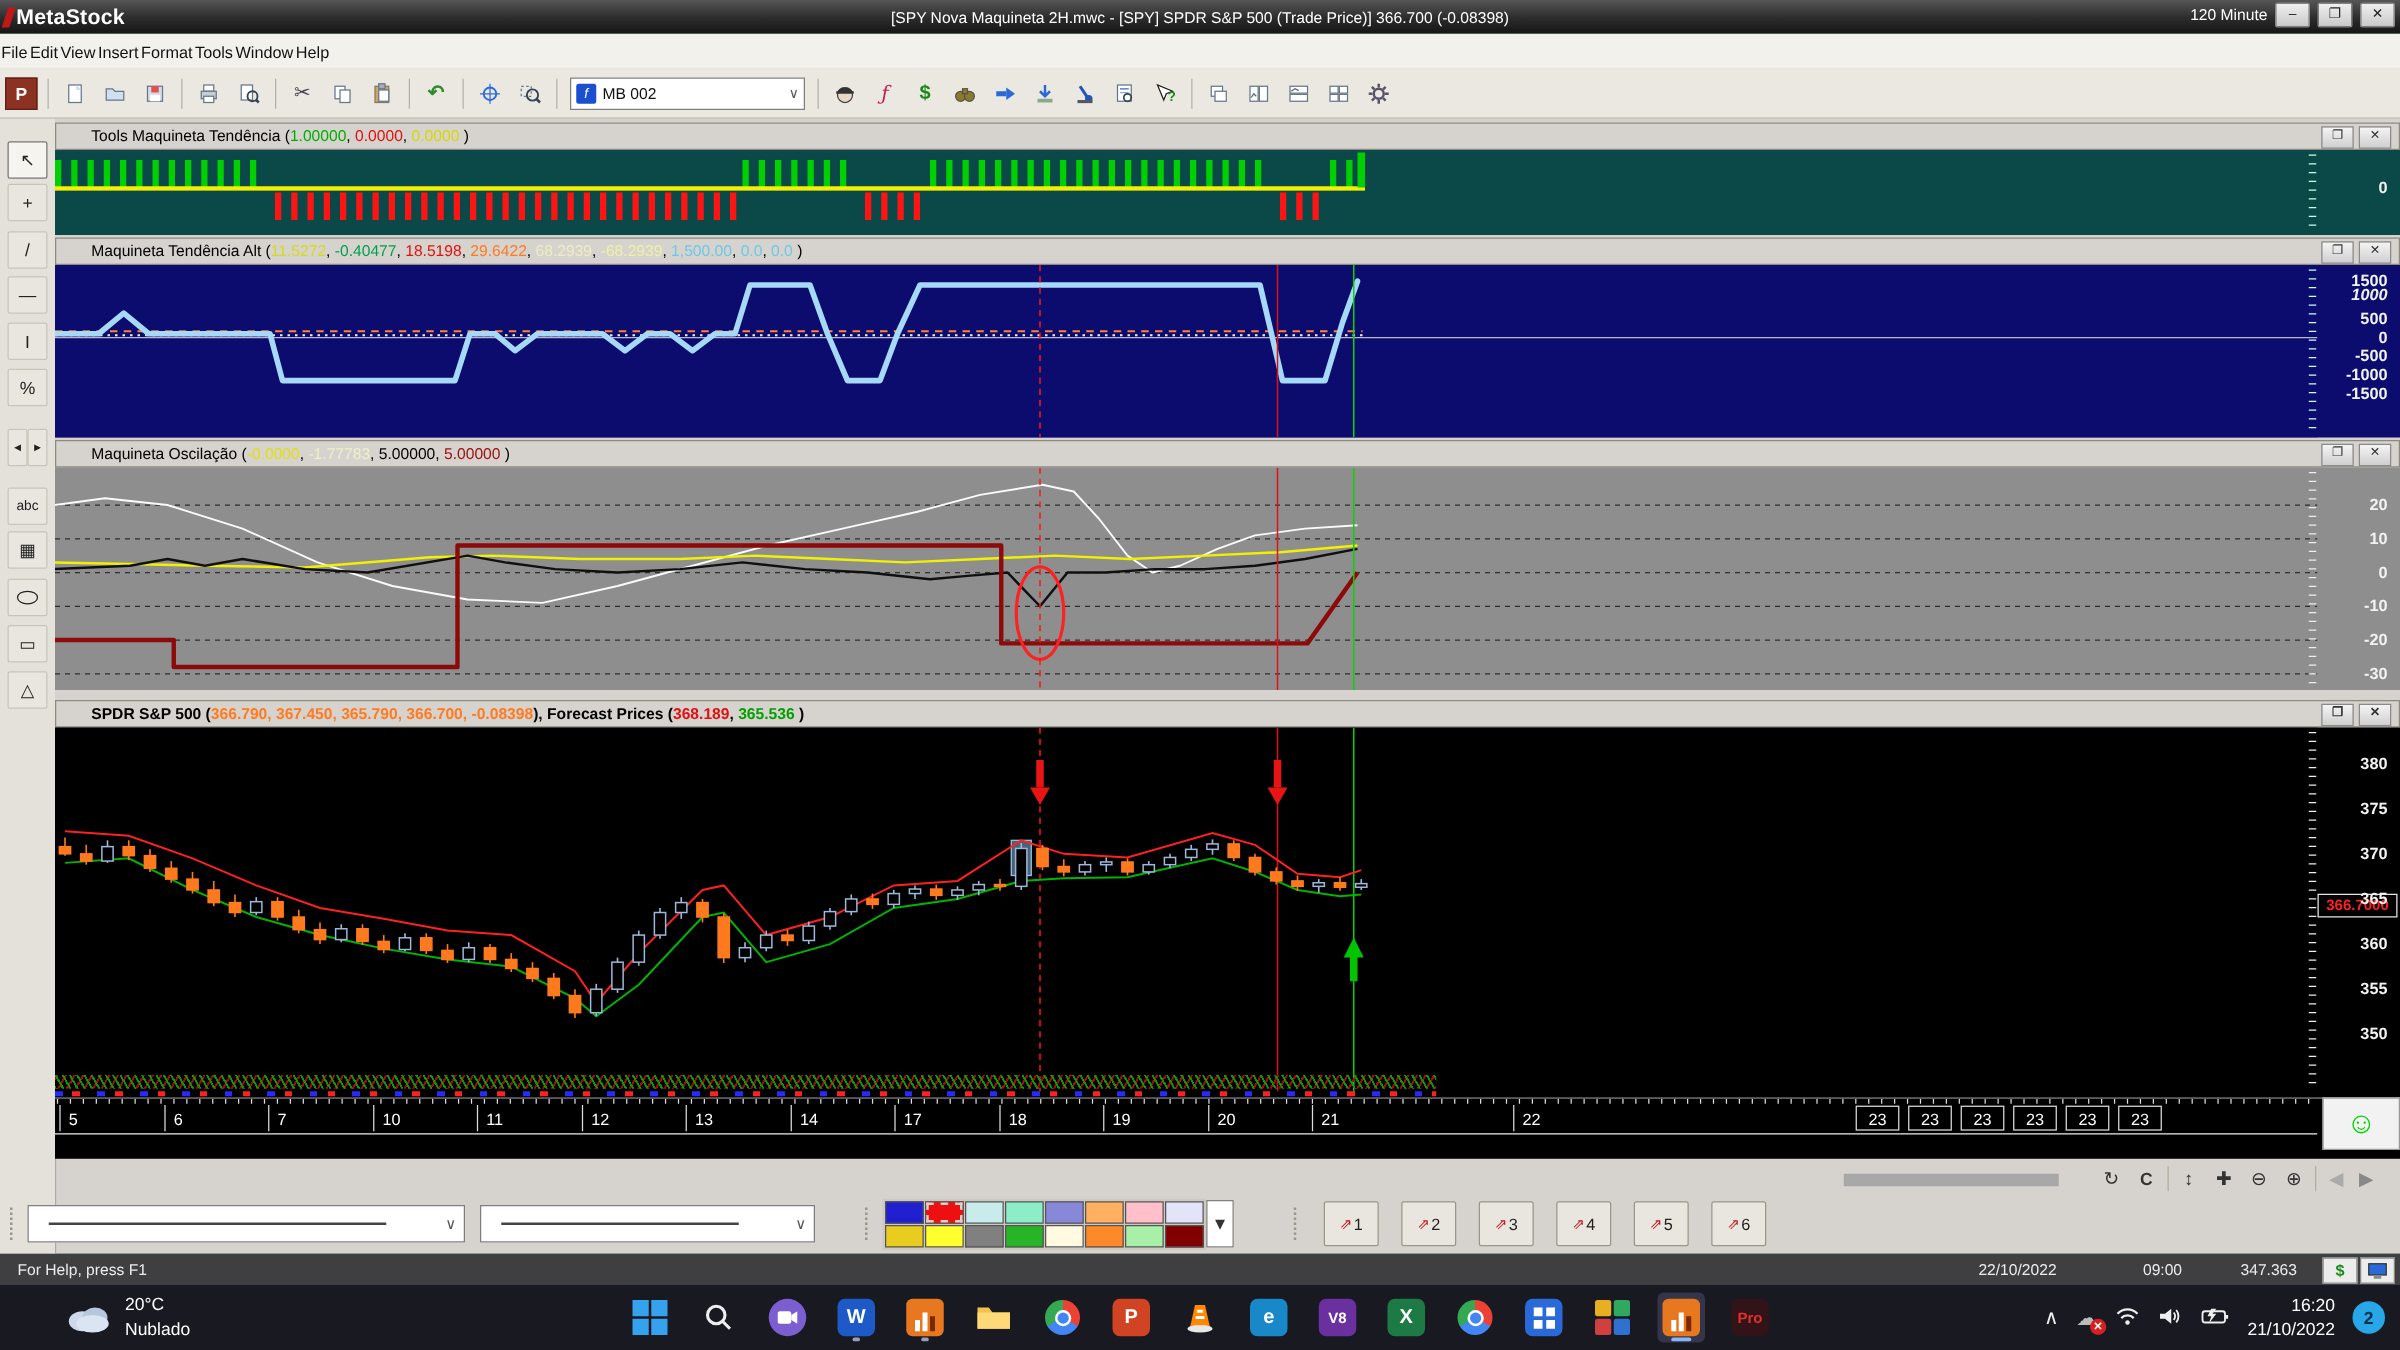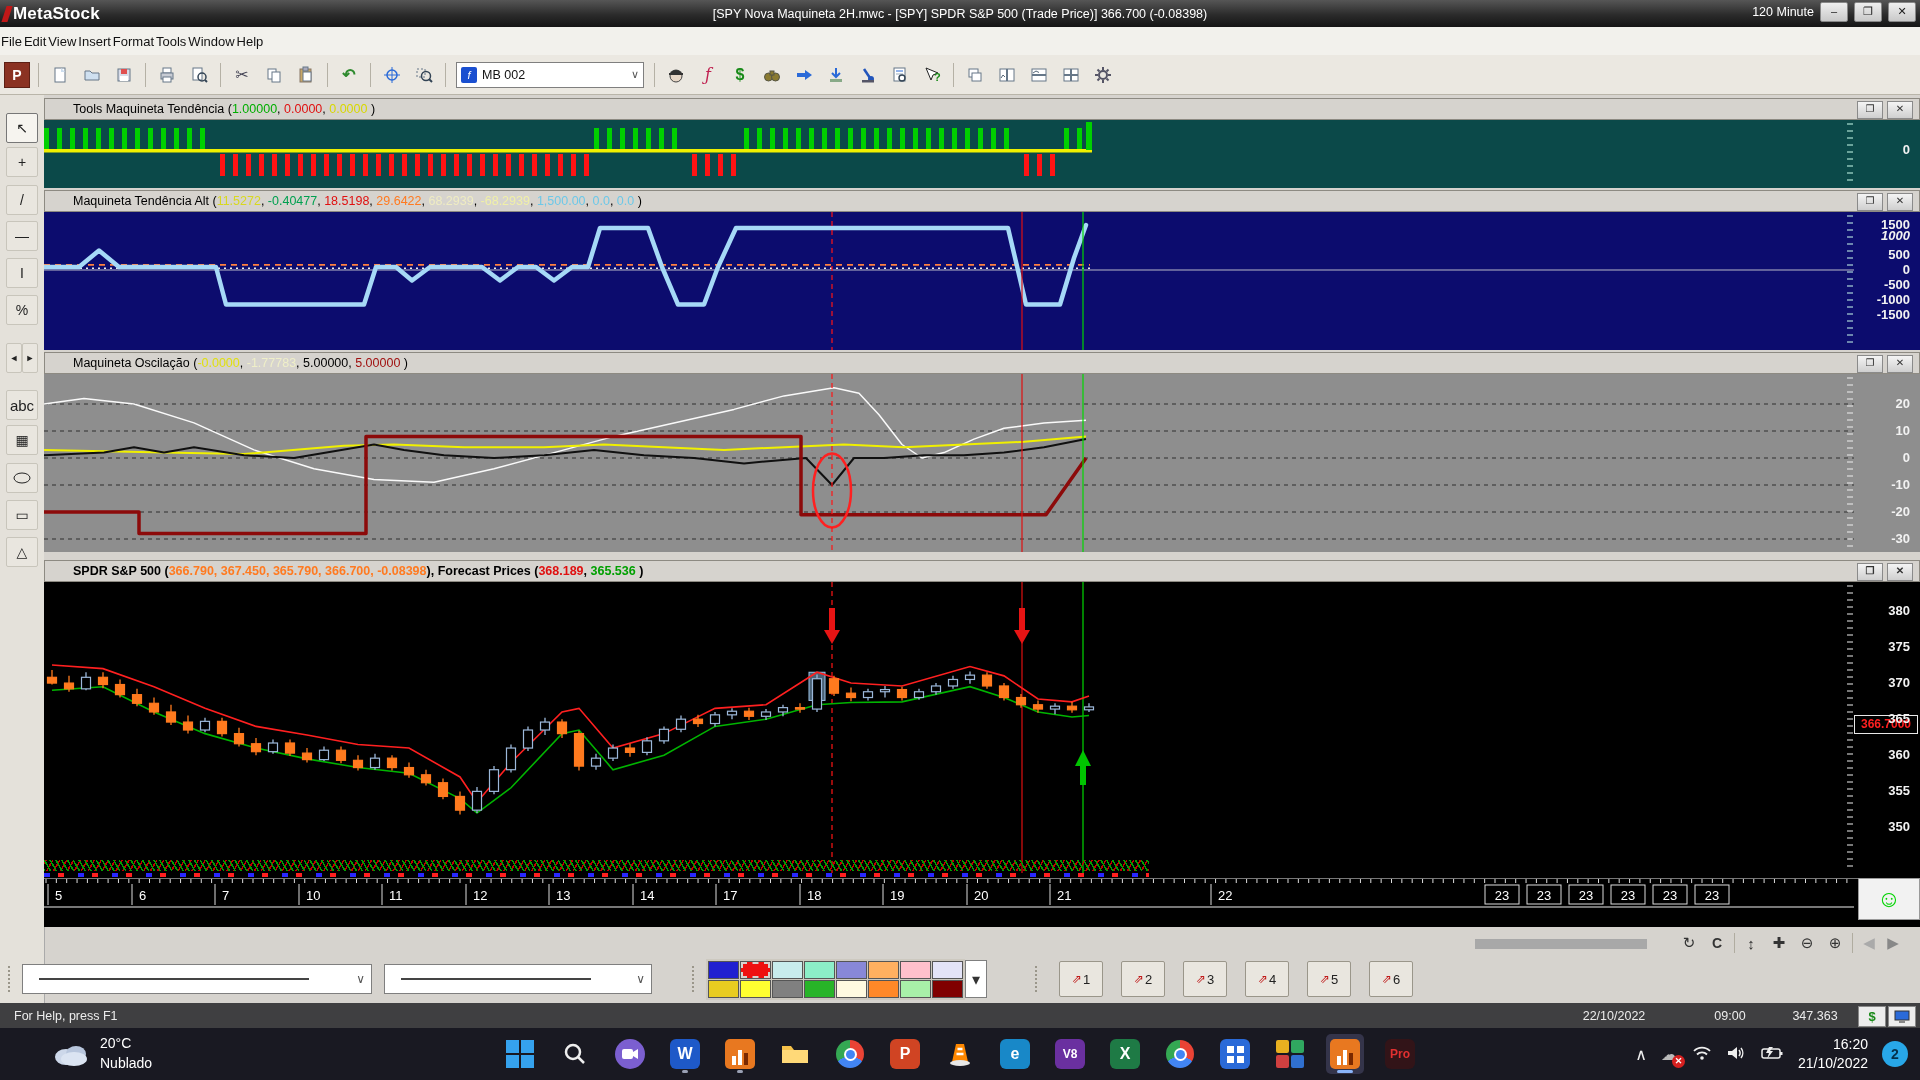--- a/index.html
+++ b/index.html
@@ -313,21 +313,21 @@
   <div class="workspace">
     <div class="lefttools" id="lefttools">
         <span class="ltbtn pressed" style="top: 18px;">↖</span>
         <span class="ltbtn" style="top: 52px;">+</span>
         <span class="ltbtn" style="top: 90px;">/</span>
         <span class="ltbtn" style="top: 126px;">—</span>
         <span class="ltbtn" style="top: 163px;">I</span>
         <span class="ltbtn" style="top: 200px;">%</span>
         <span class="ltbtn" style="top: 248px; width: 14px; font-size: 9px;">◄</span>
         <span class="ltbtn" style="top: 248px; width: 14px; font-size: 9px; left: 22px;">►</span>
-        <span class="ltbtn" style="top: 295px; font-size: 15px;">abc</span>
+        <span class="ltbtn" style="top: 295px; font-size: 11px;">abc</span>
         <span class="ltbtn" style="top: 330px;">▦</span>
         <span class="ltbtn" style="top: 368px; letter-spacing: 0px;">
           <svg width="18" height="12">
             <ellipse cx="9" cy="6" rx="8" ry="5" fill="none" stroke="#222"></ellipse>
           </svg>
         </span>
         <span class="ltbtn" style="top: 405px;">▭</span>
         <span class="ltbtn" style="top: 442px;">△</span>
       </div>
 

